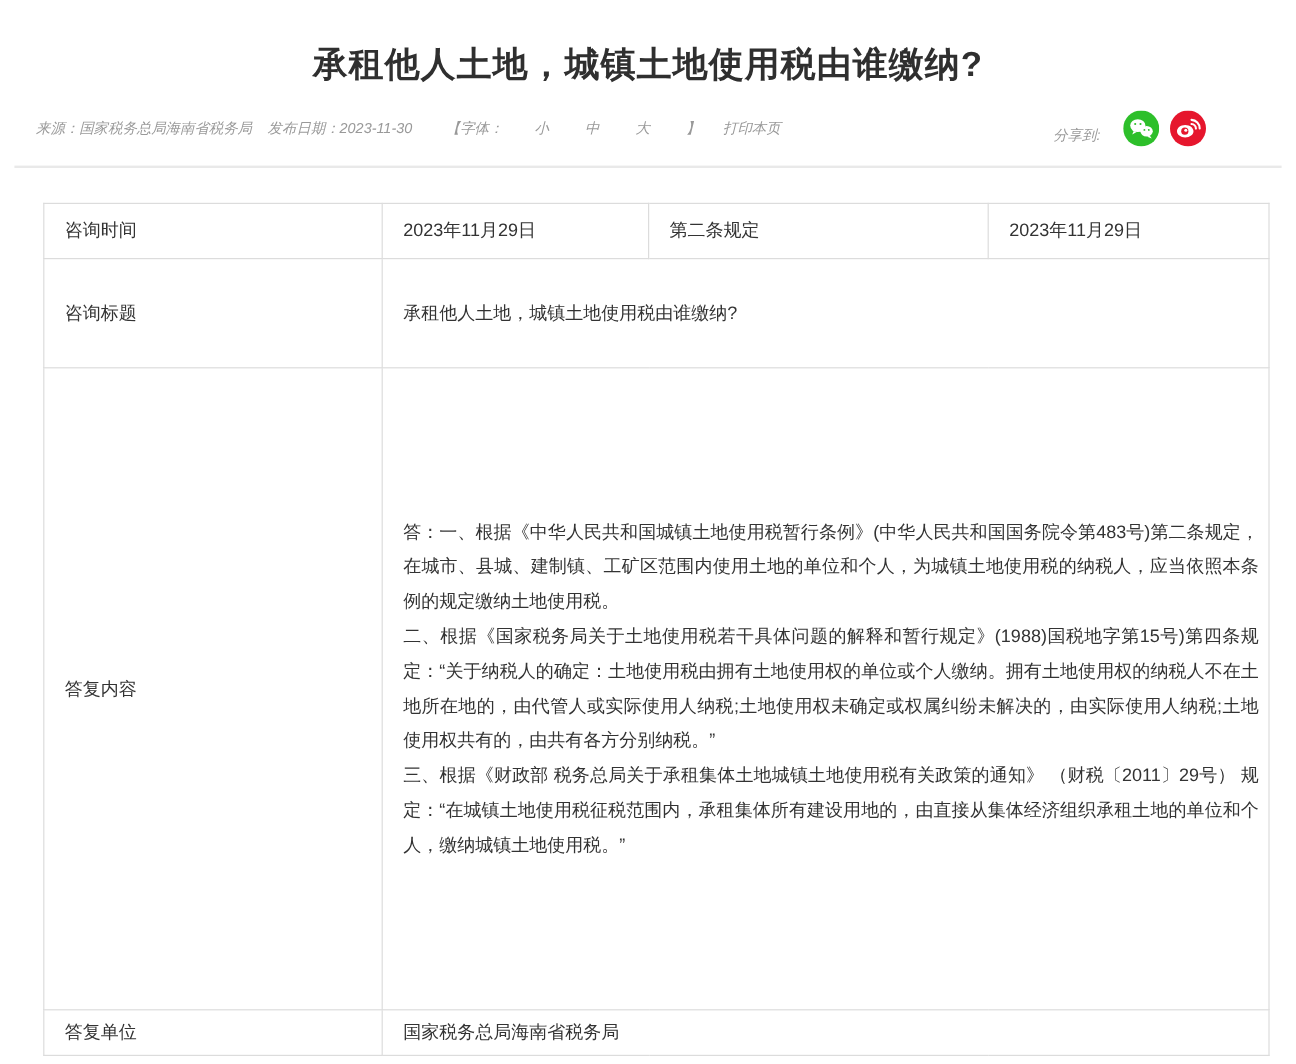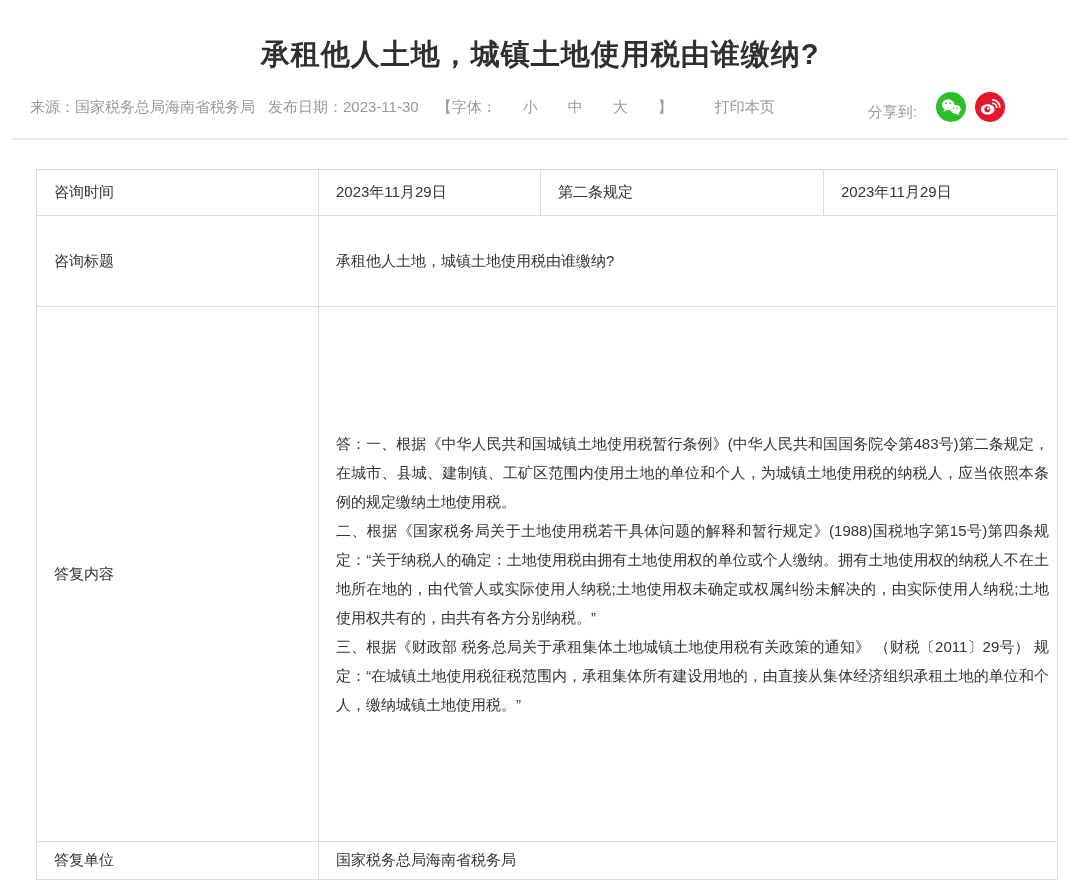--- a/index.html
+++ b/index.html
@@ -18,31 +18,32 @@
     font-size: 29px;
     line-height: 40px;
     font-weight: bold;
     color: #2f2f2f;
     letter-spacing: 1px;
   }
   .meta-row {
     display: flex;
     align-items: center;
     padding: 18px 75px 0 30px;
-    font-size: 15px;
+    font-size: 12px;
     color: #999999;
     white-space: nowrap;
+    font-style: italic;
   }
   .meta-item { color: #999999; }
   .meta-date { margin-left: 13px; }
-  .font-size-group { margin-left: 18px; display: flex; align-items: center; justify-content: flex-end; }
+  .font-size-group { margin-left: 28px; display: flex; align-items: center; justify-content: flex-end; }
   .font-size-option { margin-left: 30px; cursor: pointer; color:#999999; }
   .font-size-option.first { margin-left: 26px; }
   .font-close { margin-left: 30px; }
-  .print-link { margin-left: 42px; cursor: pointer; color:#999999; }
+  .print-link { margin-left: 19px; cursor: pointer; color:#999999; }
   .share-group { margin-left: auto; display: flex; align-items: flex-end; }
   .share-label { margin-right: 10px; }
   .share-icon { width: 30px; height: 30px; margin-left: 9px; cursor: pointer; display:block; }
 
   .header-divider {
     height: 2px;
     background: #e9e9e9;
     margin: 16px 12px 0 12px;
   }
 

